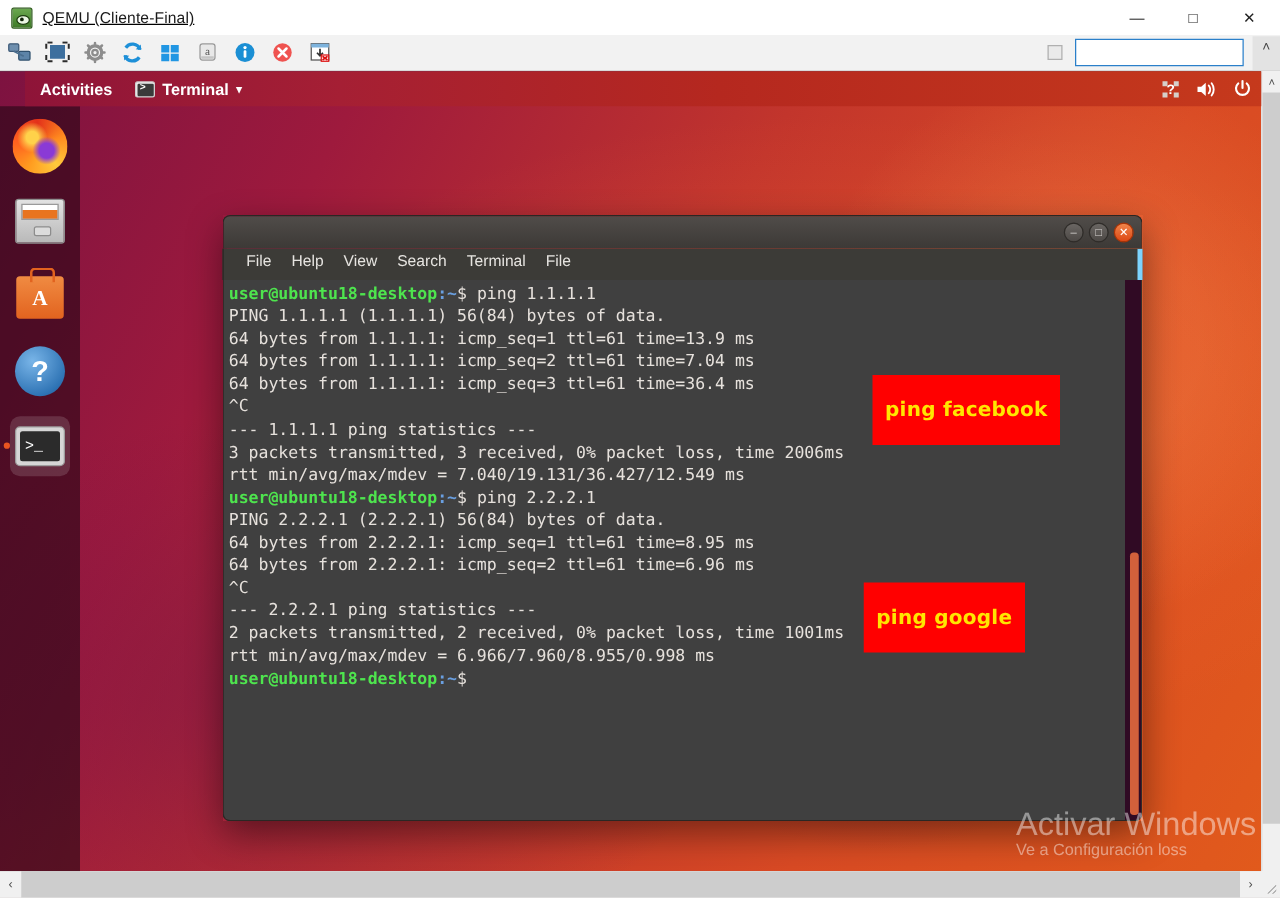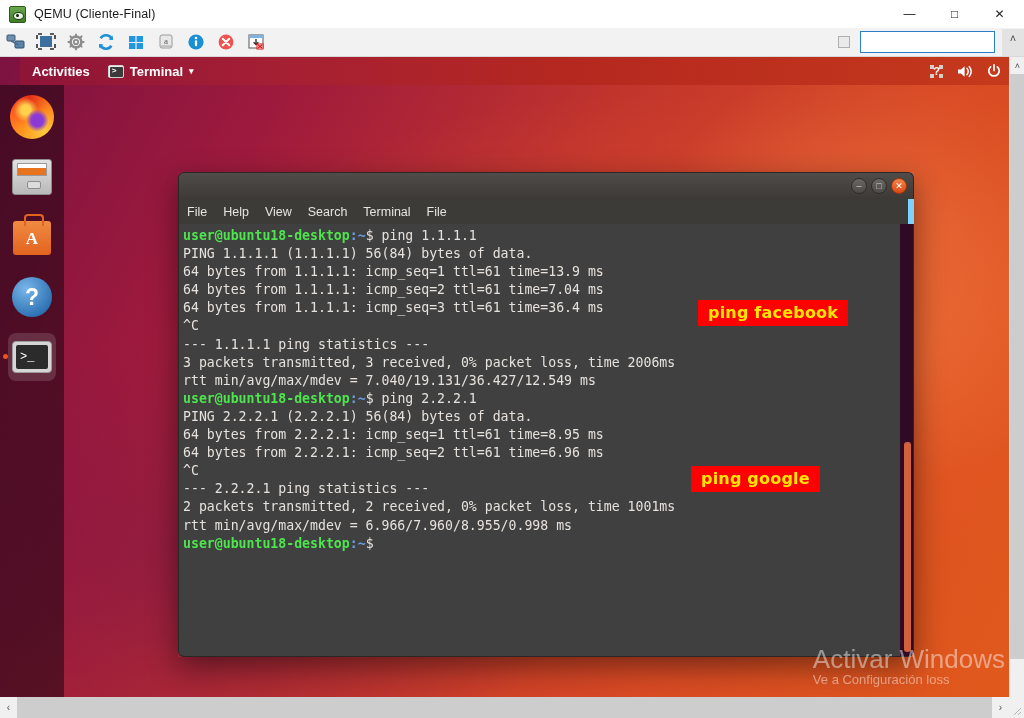--- a/index.html
+++ b/index.html
@@ -15,21 +15,21 @@
     position: absolute; left: 0; top: 0;
     width: 1024px; height: 718px;
     background: #ffffff;
   }
 
   
   #qemu-titlebar {
     position: absolute; left: 0; top: 0;
     width: 1024px; height: 28px;
     background: #ffffff;
-    display: flex; align-items: center;
+    display: flex; align-items: center; text-decoration: underline;
   }
   #qemu-app-icon {
     width: 17px; height: 17px; margin-left: 9px; margin-right: 8px;
     border-radius: 2px;
     background: linear-gradient(#6aa84f, #3f7a28);
     border: 1px solid #2d5a1a;
     position: relative; flex: none;
   }
   #qemu-app-icon::after {
     content: ""; position: absolute; left: 3px; top: 5px;
@@ -266,22 +266,22 @@
     width: 16px; height: 16px; border-radius: 50%;
     background: linear-gradient(#6a6663,#4d4946);
     border: 1px solid #2f2c29;
     display: flex; align-items: center; justify-content: center;
     color: #d8d5d2; font-size: 9px; line-height: 1;
   }
   .tw-btn.close { background: linear-gradient(#f0854b,#dd4814); border-color: #a83408; color: #fff; }
   #term-menubar {
     height: 25px; width: 100%;
     background: #3c3b37;
-    border-left: 1px solid #2a2724; border-right: 6px solid #7dd3fc;
-    display: flex; align-items: center; gap: 0;
+    border-left: 1px solid #2a2724; border-right: 4px solid #7dd3fc;
+    display: flex; align-items: flex-start; padding-left: 10px; gap: 0;
   }
   .menu-item {
     color: #e6e4e0; font-size: 12.5px; padding: 3px 8px; border-radius: 3px;
   }
   #term-body {
     width: 100%; height: 433px;
     background: #404040;
     border: 1px solid #2a2724; border-top: none;
     border-radius: 0 0 6px 6px;
     position: relative; overflow: hidden;
@@ -304,21 +304,21 @@
   #term-scroll-thumb {
     position: absolute; right: 2px; top: 218px; width: 7px; height: 210px;
     background: #d2603b; border-radius: 3px;
   }
 
   
   .annot {
     position: absolute; background: #ff0000; color: #ffe600;
     font-family: "DejaVu Sans", sans-serif;
     font-weight: bold; font-size: 16px;
-    padding: 4px 10px; letter-spacing: .2px; z-index: 40;
+    padding: 19px 10px; letter-spacing: .2px; z-index: 40;
     line-height: 1.15;
   }
   #annot-facebook { left: 698px; top: 243px; }
   #annot-google  { left: 691px; top: 409px; }
 
   
   #watermark {
     position: absolute; right: 4px; bottom: 8px;
     text-align: left; color: rgba(255,255,255,.45);
     z-index: 35; pointer-events: none;

